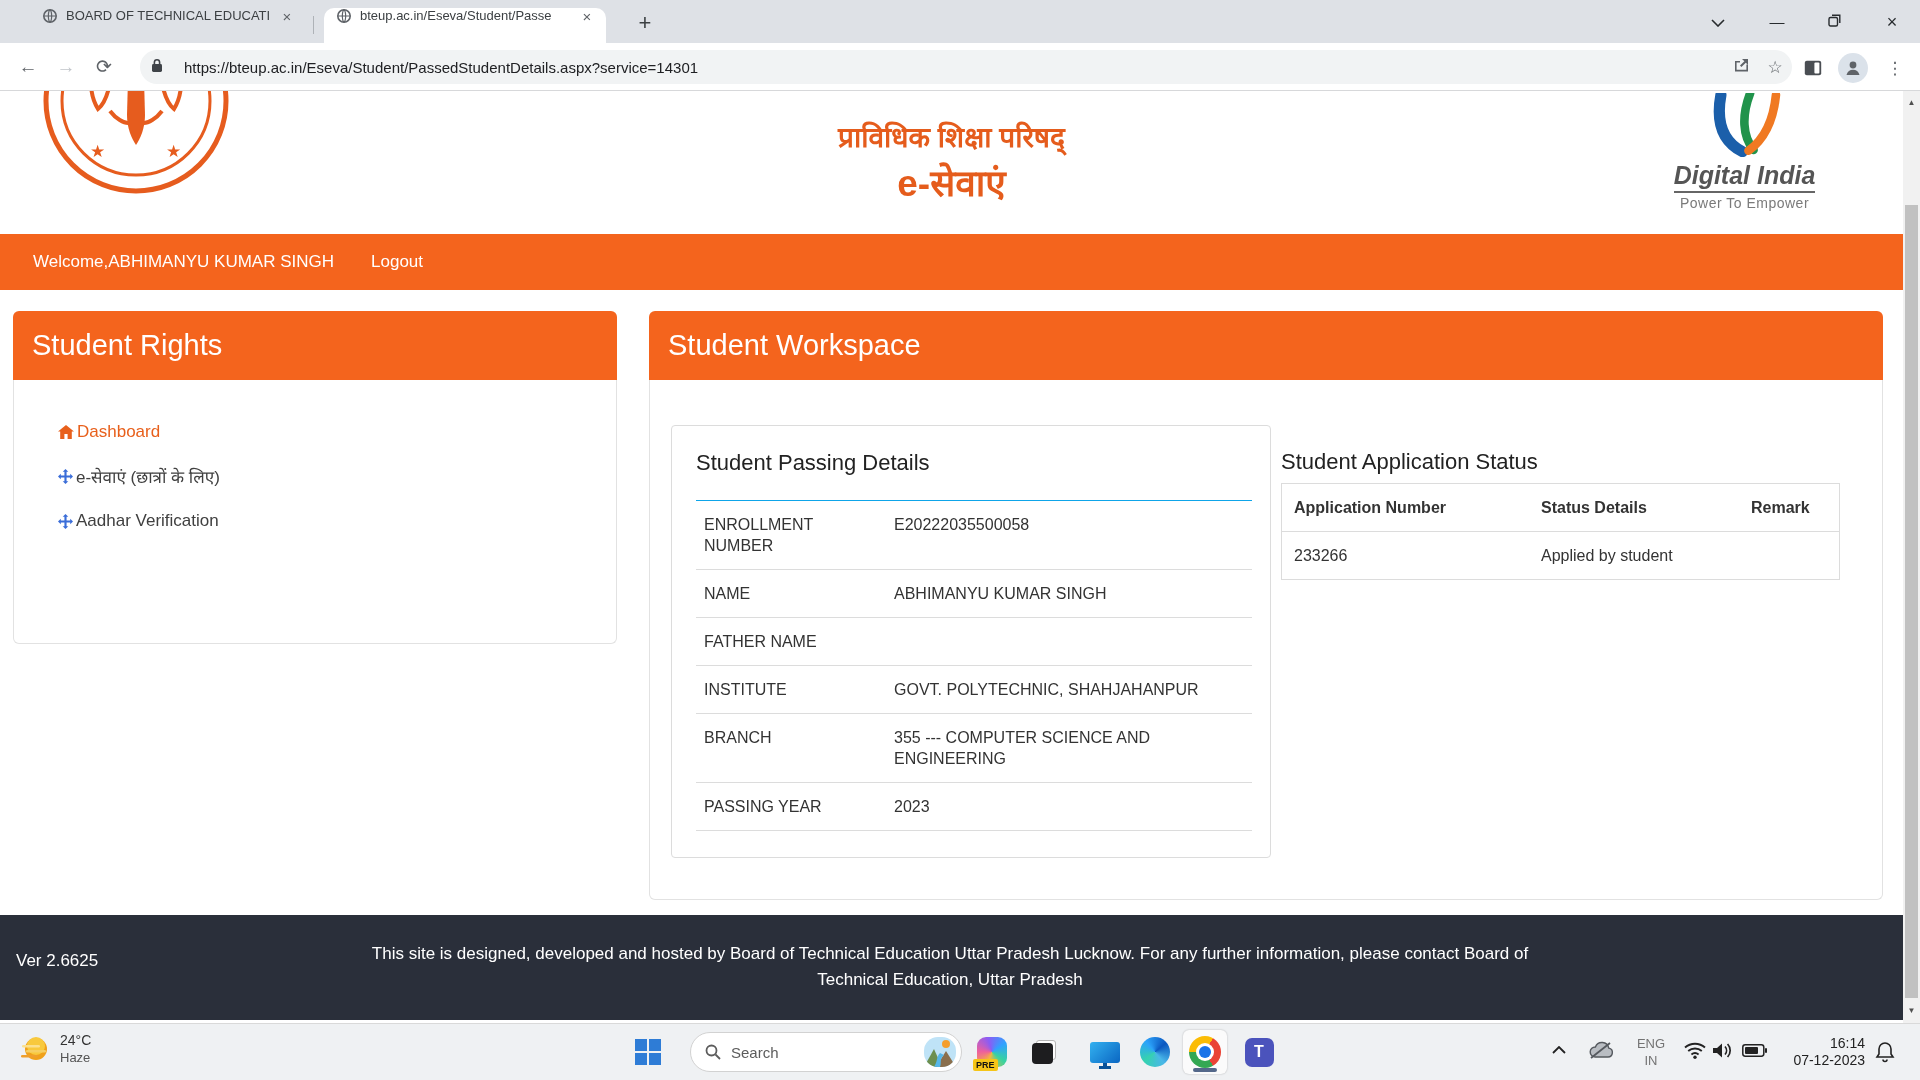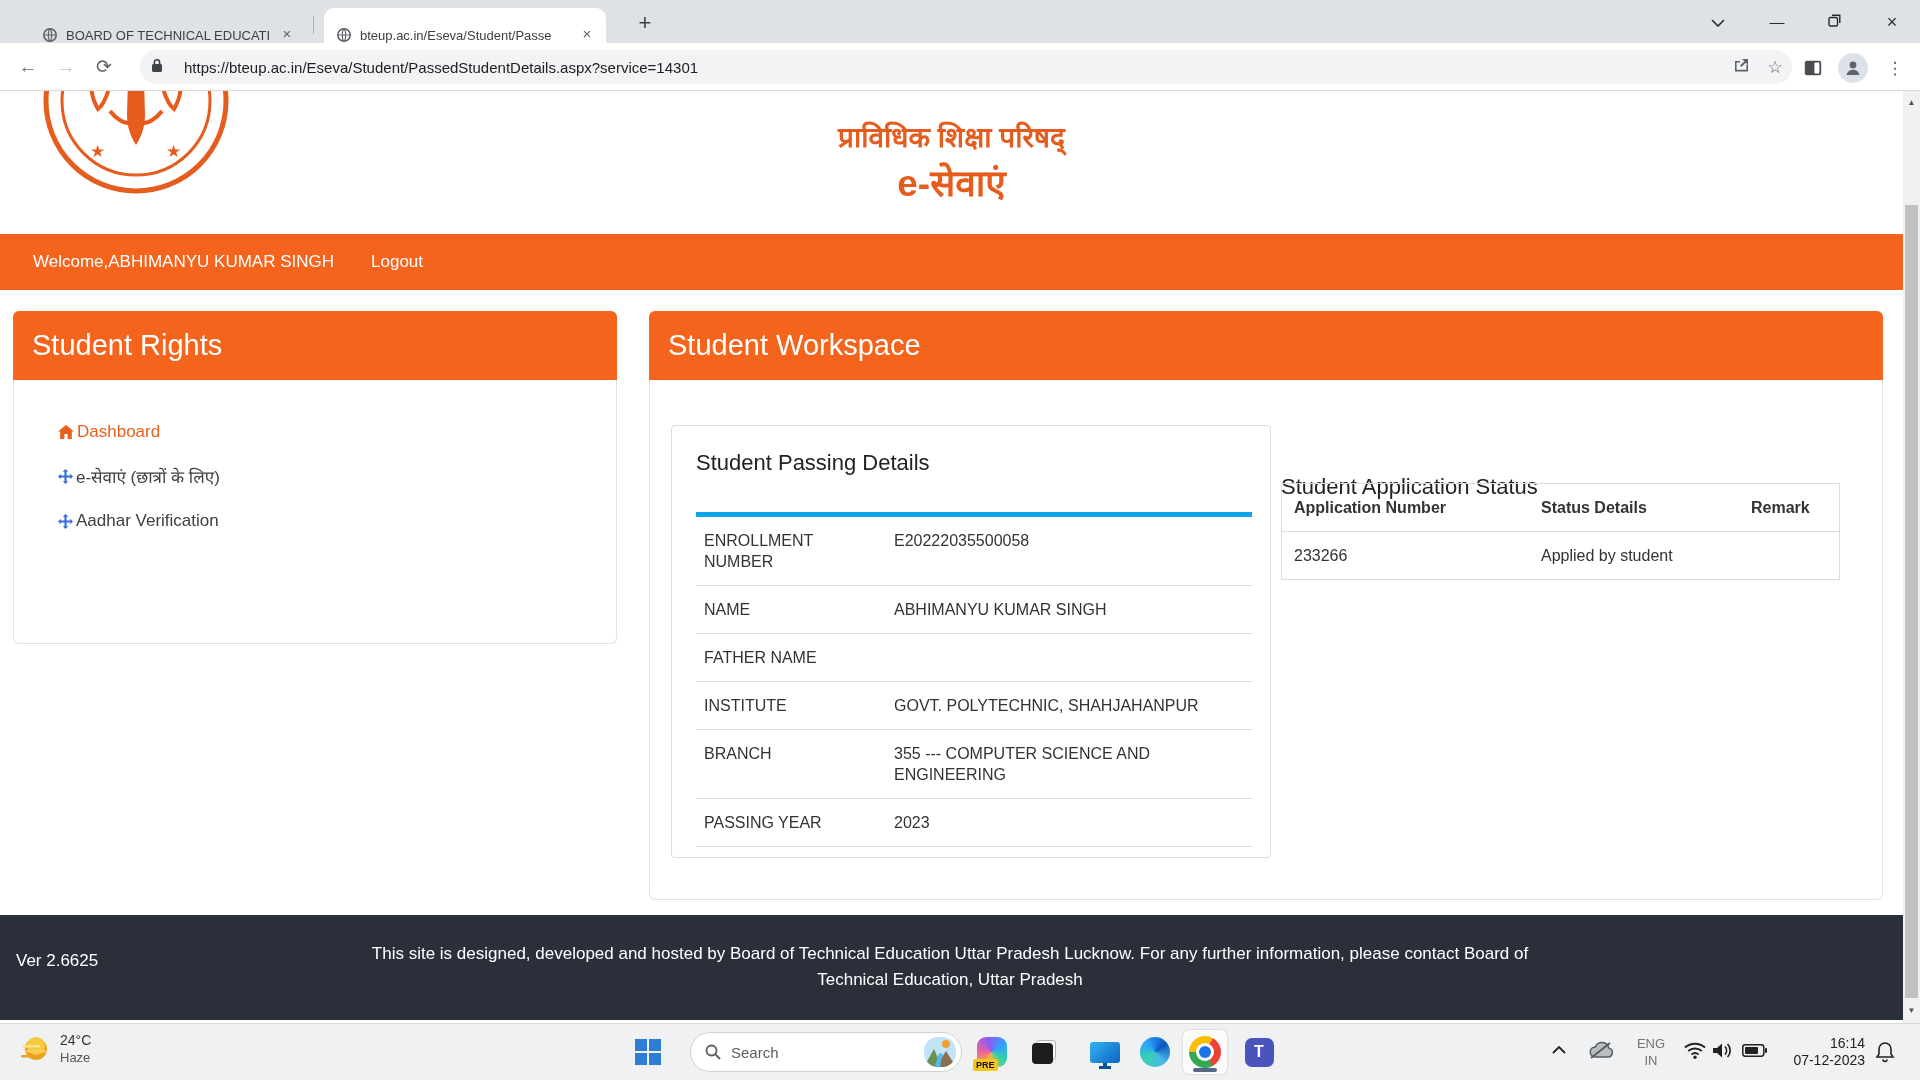--- a/index.html
+++ b/index.html
@@ -2,21 +2,21 @@
 <html><head>
 <meta charset="utf-8">
 <style>
   * { margin:0; padding:0; box-sizing:border-box; }
   html,body { width:1920px; height:1080px; overflow:hidden; }
   body { font-family:"Liberation Sans", sans-serif; background:#fff; position:relative; }
   .screen { position:absolute; inset:0; width:1920px; height:1080px; overflow:hidden; }
 
   
   .tabstrip { position:absolute; left:0; top:0; width:1920px; height:43px; background:#dee1e6; }
-  .tab { position:absolute; top:8px; height:35px; display:flex; align-items:flex-end; padding:0 10px 0 12px; font-size:13px; color:#3c4043; overflow:hidden; white-space:nowrap; }
+  .tab { position:absolute; top:8px; height:35px; display:flex; align-items:flex-start; padding:0 10px 0 12px; font-size:13px; color:#3c4043; overflow:hidden; white-space:nowrap; }
   .tab.inactive { left:30px; width:276px; }
   .tab.active { left:324px; width:282px; background:#fff; border-radius:10px 10px 0 0; }
   .tab .title { flex:1; overflow:hidden; margin:0 8px; }
   .tab-close { font-size:15px; color:#5f6368; width:18px; height:18px; line-height:17px; text-align:center; border-radius:50%; }
   .tab-sep { position:absolute; left:313px; top:16px; width:1px; height:18px; background:#aeb2b7; }
   .newtab { position:absolute; left:630px; top:9px; width:30px; height:30px; font-size:22px; color:#3c4043; text-align:center; line-height:28px; }
   .wctl { position:absolute; top:8px; width:40px; height:28px; color:#272b2e; text-align:center; font-size:15px; line-height:28px; }
   .globe { width:16px; height:16px; flex:0 0 16px; }
 
   .urlbar { position:absolute; left:0; top:43px; width:1920px; height:48px; background:#fff; border-bottom:1px solid #d7d8da; }
@@ -53,25 +53,25 @@
   .side-item.orange { color:#e8601c; }
   .side-item.blue { color:#404040; }
   .side-item .ic { margin-right:3px; display:inline-flex; }
 
   .workspace-panel { position:absolute; left:649px; top:220px; width:1234px; }
   .workspace-panel .panel-body { height:520px; }
 
   .pd-card { position:absolute; left:21px; top:45px; width:600px; height:433px; border:1px solid #dcdcdc; border-radius:4px; background:#fff; }
   .card-title { font-size:22px; color:#222; }
   .pd-card .card-title { position:absolute; left:24px; top:24px; }
-  .pd-table { position:absolute; left:24px; top:86px; width:556px; border-top:5px solid #0ea5e9; }
+  .pd-table { position:absolute; left:24px; top:74px; width:556px; border-top:1px solid #0ea5e9; }
   .pd-row { display:grid; grid-template-columns:190px 1fr; border-bottom:1px solid #dcdcdc; }
   .pd-cell { padding:13px 8px; font-size:16px; color:#333; line-height:21px; }
 
-  .as-title { position:absolute; left:631px; top:69px;margin-top:25px; }
+  .as-title { position:absolute; left:631px; top:69px; }
   .as-table { position:absolute; left:631px; top:103px; width:559px; border:1px solid #dcdcdc; }
   .as-head, .as-row { display:grid; grid-template-columns:247px 210px 98px; }
   .as-head { font-weight:bold; color:#222; border-bottom:1px solid #dcdcdc; }
   .as-cell { padding:13px 12px; font-size:16px; color:#333; line-height:21px; }
 
   .footer { position:absolute; left:0; top:824px; width:1920px; height:105px; background:#2a2f3a; color:#fff; }
   .footer .ver { position:absolute; left:16px; top:36px; font-size:17px; }
   .footer .ftext { position:absolute; left:335px; top:26px; width:1230px; text-align:center; font-size:17px; line-height:26px; }
 
   
@@ -195,20 +195,29 @@
       <path d="M70 106c6 8 14 12 18 12M122 106c-6 8-14 12-18 12" fill="none" stroke="#e65c1e" stroke-width="4"></path>
       <text x="50" y="152" font-size="17" fill="#e65c1e">★</text>
       <text x="126" y="152" font-size="17" fill="#e65c1e">★</text>
     </svg>
 
     <div class="hdr-title">
       <div class="l1">प्राविधिक शिक्षा परिषद्</div>
       <div class="l2">e-सेवाएं</div>
     </div>
 
+    <div class="digital-india">
+      <svg width="86" height="64" viewBox="0 0 100 74">
+        <path d="M22 2 C16 34 24 56 47 68" fill="none" stroke="#1b5faa" stroke-width="13" stroke-linecap="round"></path>
+        <path d="M56 0 C46 26 47 50 60 66" fill="none" stroke="#21934b" stroke-width="10" stroke-linecap="round"></path>
+        <path d="M86 2 C83 32 72 54 54 67" fill="none" stroke="#f07922" stroke-width="10" stroke-linecap="round"></path>
+      </svg>
+      <div class="di-name">Digital India</div>
+      <div class="di-tag">Power To Empower</div>
+    </div>
 
     <div class="welcome-bar">
       <span class="wtxt">Welcome,ABHIMANYU KUMAR SINGH</span>
       <span class="logout">Logout</span>
     </div>
 
     <div class="sidebar-panel">
       <div class="panel-header">Student Rights</div>
       <div class="panel-body">
         <div class="side-item orange">

